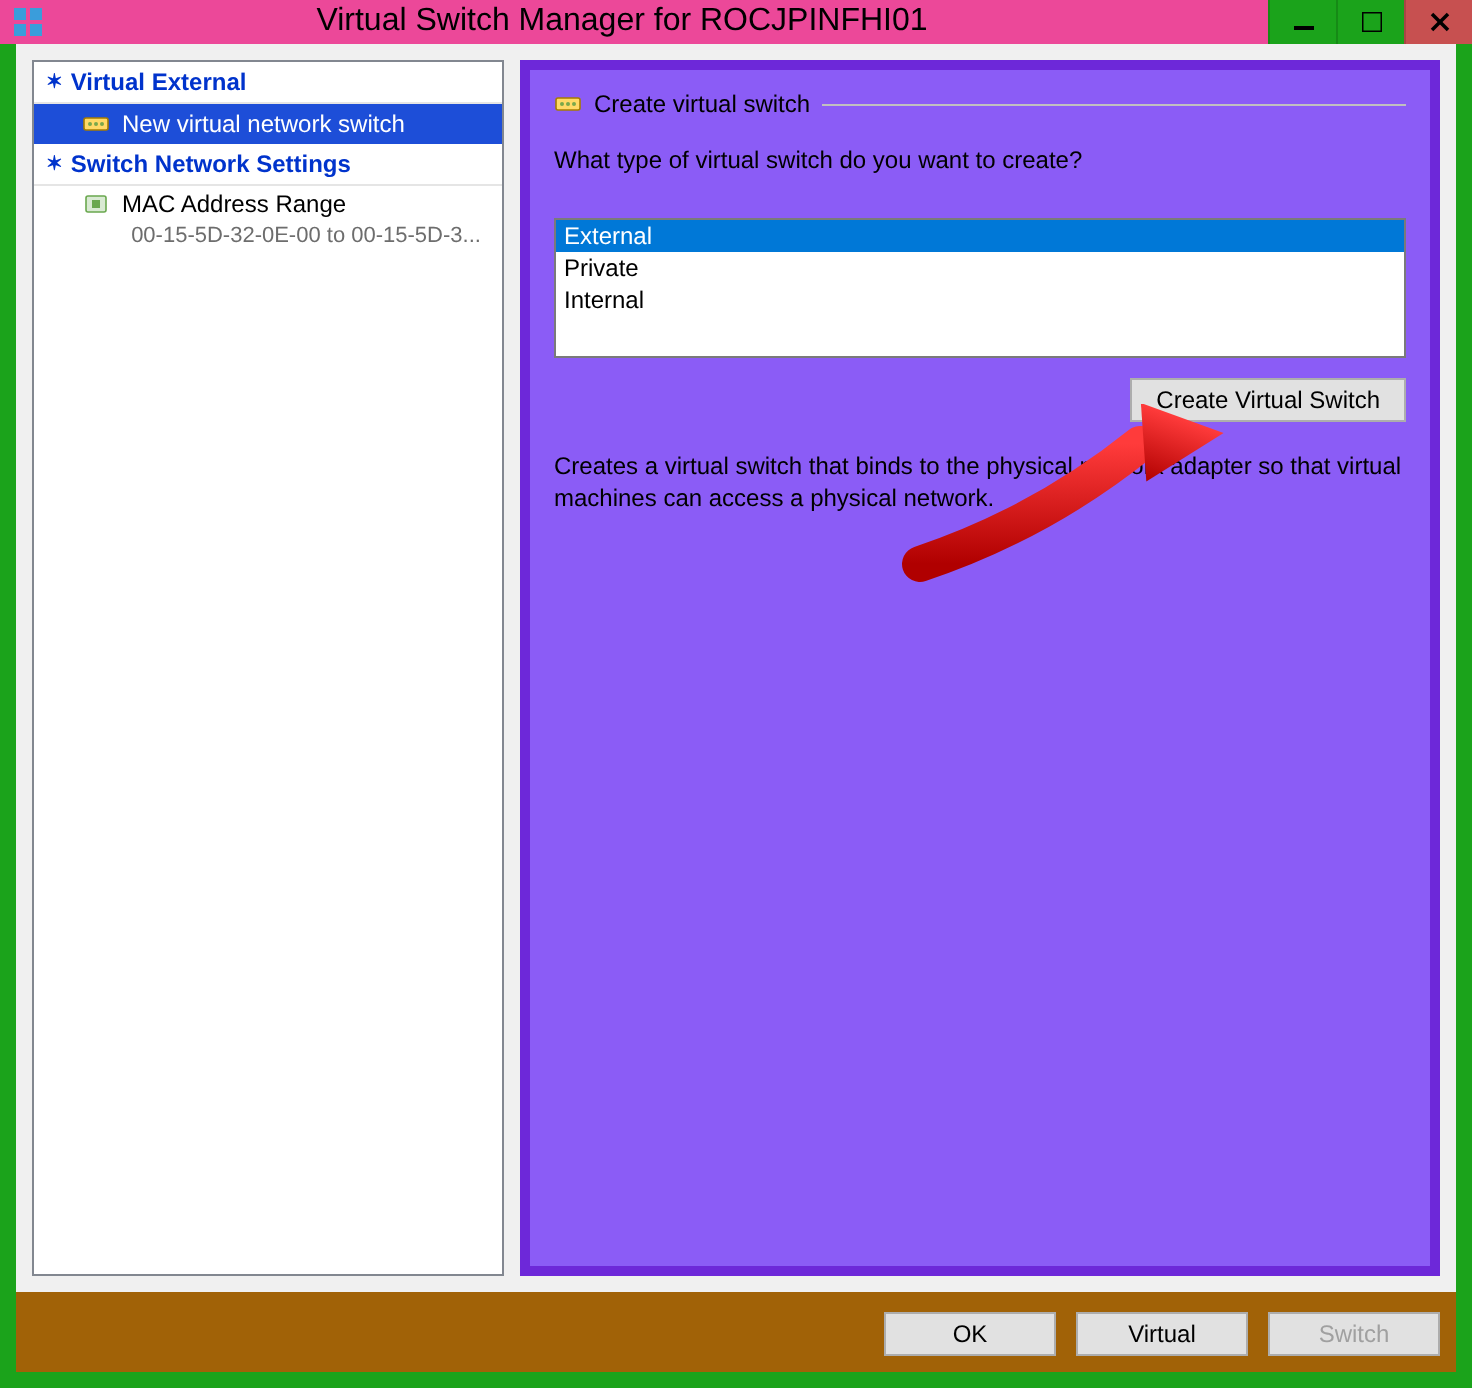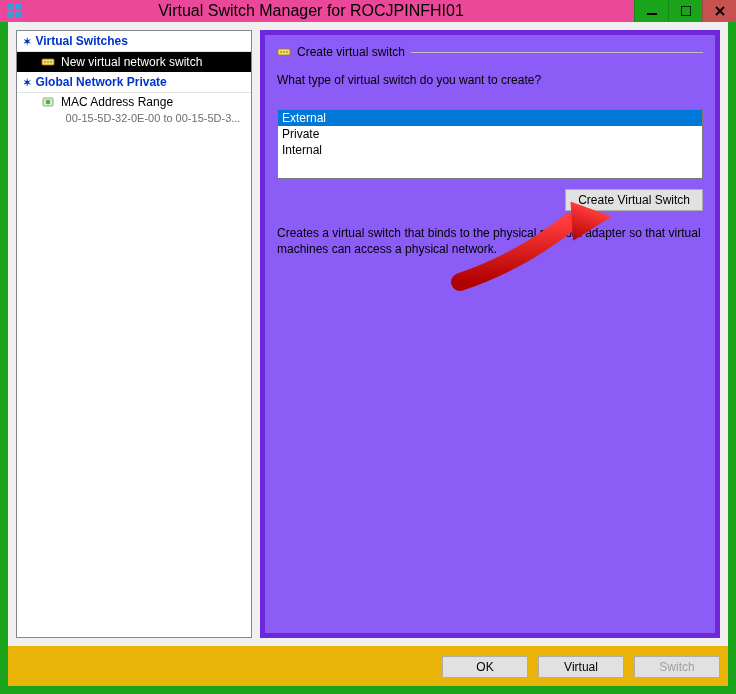--- a/index.html
+++ b/index.html
@@ -77,21 +77,21 @@
       cursor: pointer;
     }
     .tree-item {
       padding: 3px 6px 3px 24px;
       display: flex;
       align-items: center;
       gap: 6px;
       cursor: pointer;
     }
     .tree-item.selected {
-      background: #000000;
+      background: #1d4ed8;
       color: #fff;
     }
     .tree-sub {
       padding: 2px 6px 2px 24px;
       display: flex;
       align-items: flex-end;
       gap: 6px;
       cursor: pointer;
       color: #000;
     }
@@ -161,21 +161,21 @@
       min-width: 86px;
       text-align: center;
     }
     .btn.disabled { color: #a0a0a0; cursor: default; }
     .desc {
       margin-top: 14px;
       line-height: 1.35;
     }
     .bottom-btns {
       padding: 10px 8px 8px 0;
-      background: #eab308;
+      background: #a16207;
       display: flex;
       justify-content: flex-end;
       gap: 10px;
     }
     .red-arrow {
       position: absolute;
       top: 202px;
       left: 440px;
       pointer-events: none;
       z-index: 10;
@@ -219,34 +219,34 @@
           </svg>
         </div>
     </div>
   </div>
 
   <div class="content">
 
     <div class="left-pane">
       <div class="tree-header">
         <span class="chev">✶</span>
-        <span>Virtual Switches</span>
+        <span>Virtual External</span>
       </div>
       <div class="tree-item selected">
         <span class="ic"><svg viewBox="0 0 14 14">
               <rect x="1" y="4" width="12" height="6" rx="1" fill="#ffd966" stroke="#a67c00" stroke-width="0.8"></rect>
               <circle cx="4" cy="7" r="1" fill="#7aa84c"></circle>
               <circle cx="7" cy="7" r="1" fill="#7aa84c"></circle>
               <circle cx="10" cy="7" r="1" fill="#7aa84c"></circle>
             </svg></span>
         <span>New virtual network switch</span>
       </div>
       <div class="tree-header">
         <span class="chev">✶</span>
-        <span>Global Network Private</span>
+        <span>Switch Network Settings</span>
       </div>
       <div class="tree-sub">
         <span class="ic"><svg viewBox="0 0 14 14">
               <rect x="2" y="3" width="10" height="8" rx="1" fill="#d9ead3" stroke="#6aa84f" stroke-width="0.8"></rect>
               <rect x="5" y="5" width="4" height="4" fill="#6aa84f"></rect>
             </svg></span>
         <span>MAC Address Range</span>
       </div>
       <div class="tree-sub2">00-15-5D-32-0E-00 to 00-15-5D-3...</div>
     </div>

